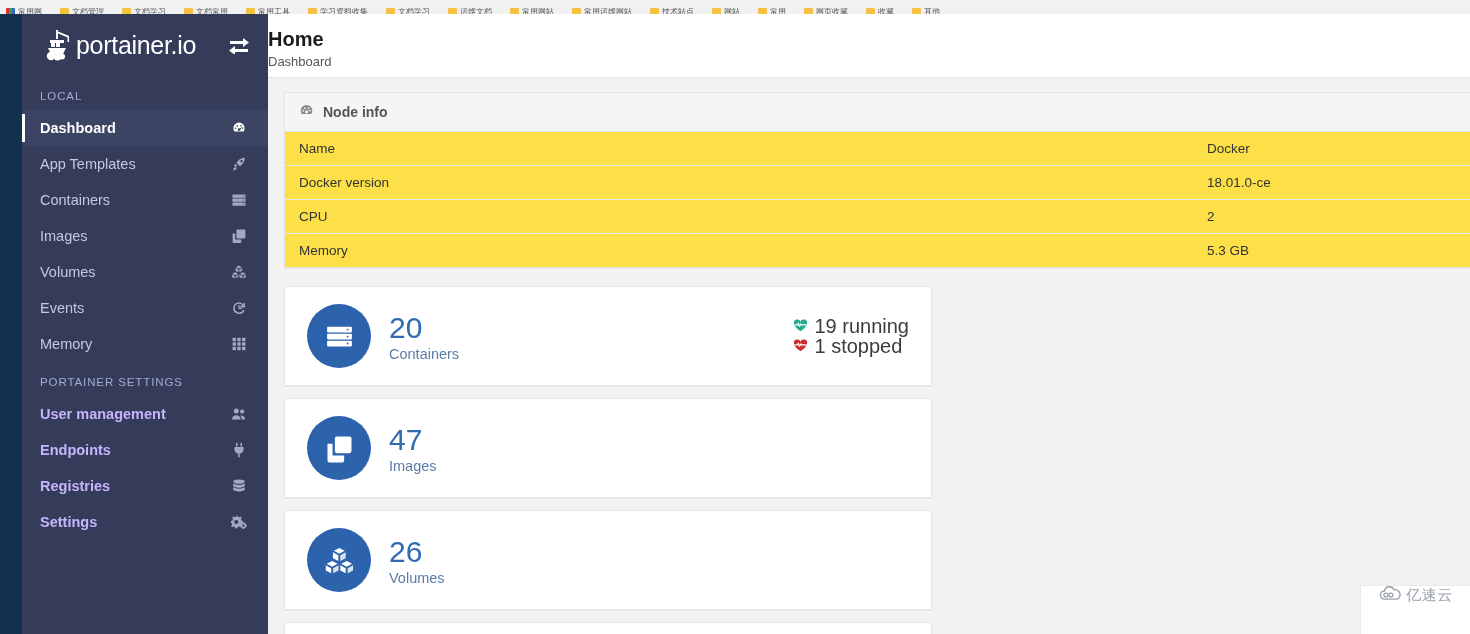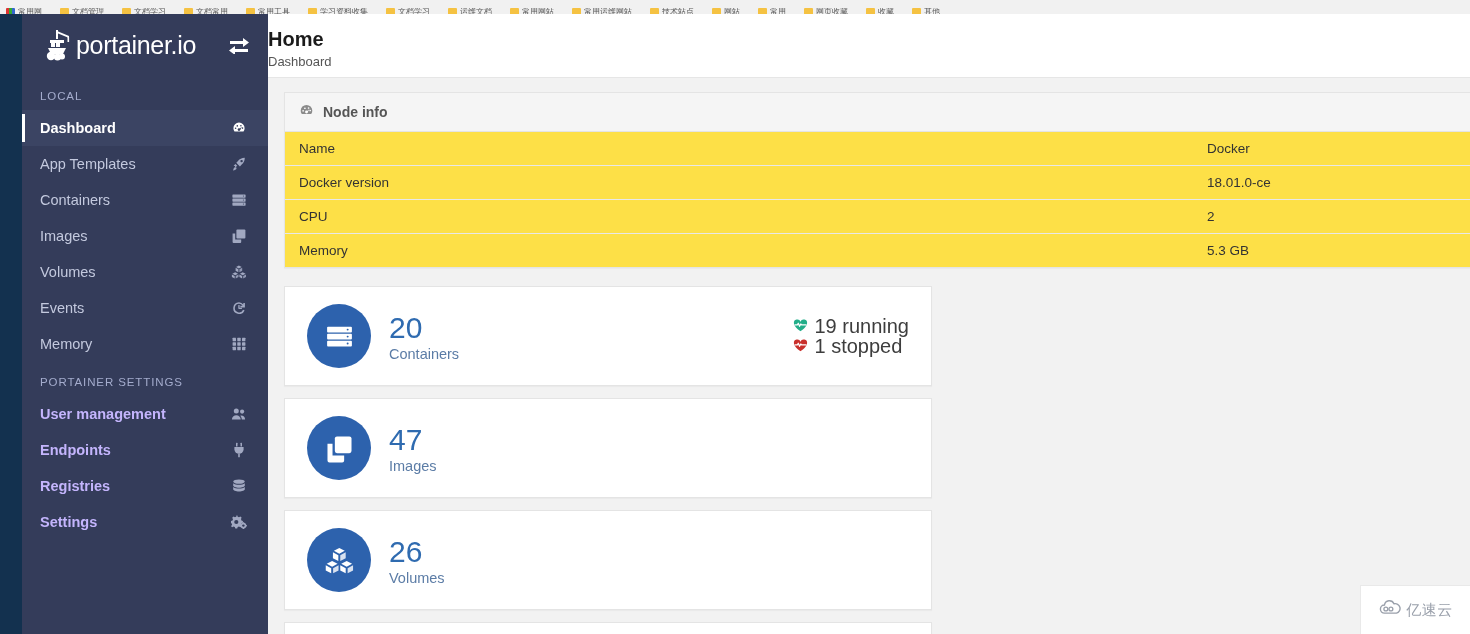--- a/index.html
+++ b/index.html
@@ -118,21 +118,21 @@
   }
   .side-row {
     display:flex; align-items:center; gap:6px;
     font-size:20px; color:#3d3d3d; line-height:20px;text-align:right;
   }
   .side-row svg { flex:none; }
   
   #watermark {
     position:absolute; right:0; bottom:0; width:110px; height:49px;
     background:#fff; border-left:1px solid #e9e9e9; border-top:1px solid #e9e9e9;
-    display:flex; align-items:center; justify-content:center; gap:4px;
+    display:flex; align-items:flex-start; justify-content:center; gap:4px;
   }
   #watermark .wm-tx {
     font-size:15px; color:#9aa0ab; letter-spacing:0.5px;
   }
 </style>
 </head>
 <body>
 
 <div id="browser-strip">
     <div class="bm">

